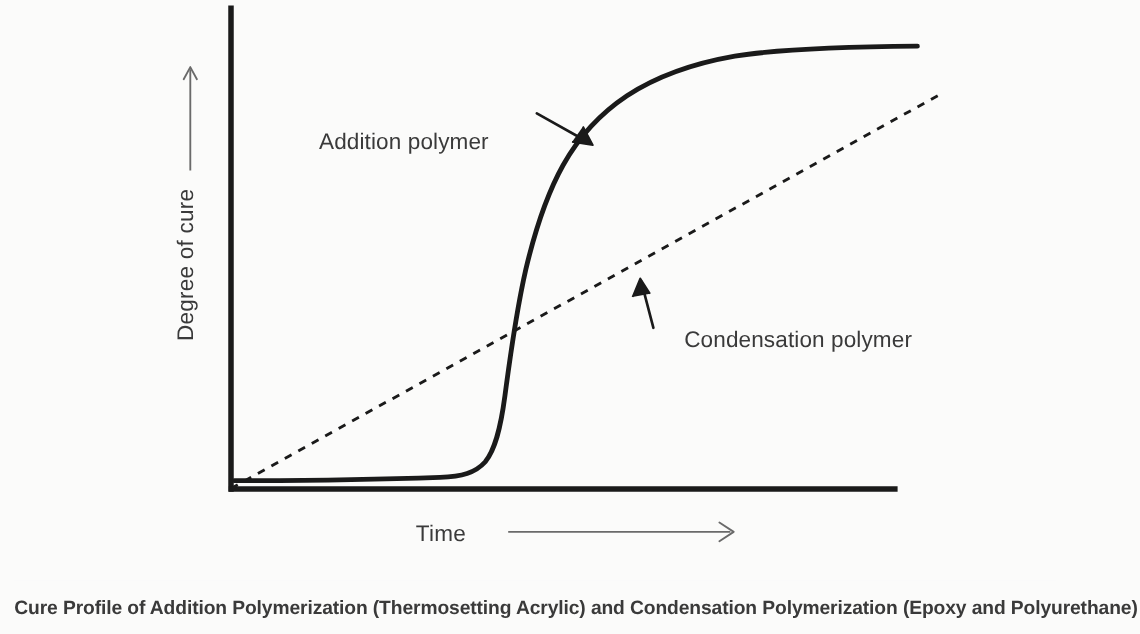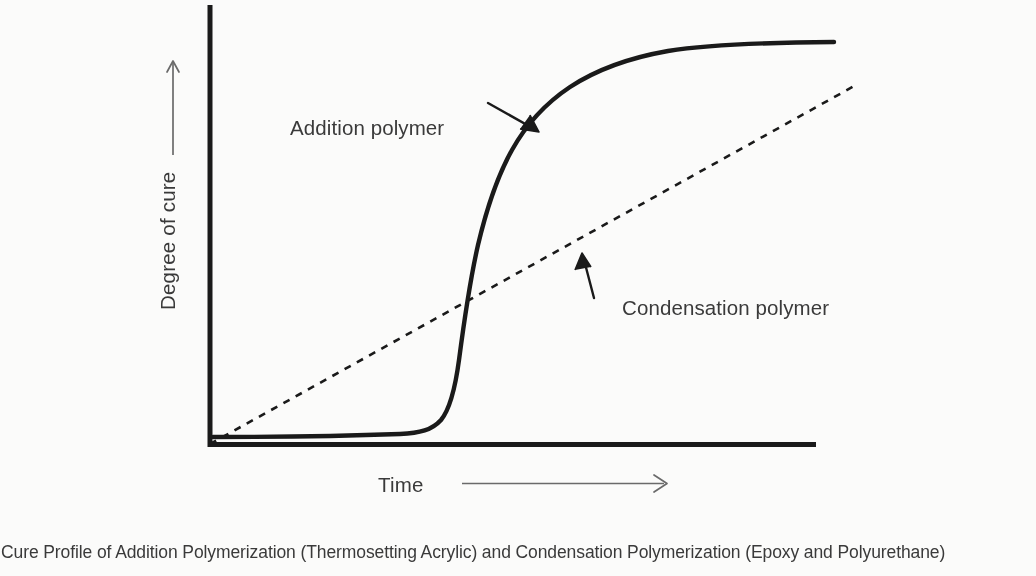--- a/index.html
+++ b/index.html
@@ -20,27 +20,28 @@
     left: 0;
     top: 0;
     width: 1036px;
     height: 528px;
   }
   #figure svg {
     display: block;
   }
   .caption-bar {
     position: absolute;
-    left: 0;
+    left: 12px;
     top: 528px;
     width: 948px;
     height: 48px;
     background: #fbfbfa;
     display: flex;
     align-items: center;
+    font-weight: bold;
   }
   .caption-text {
     font-family: "Liberation Sans", sans-serif;
     font-size: 17.5px;
     line-height: 22px;
     color: #3a3a3a;
     letter-spacing: -0.1px;
     white-space: nowrap;
     padding-left: 1px;
   }

